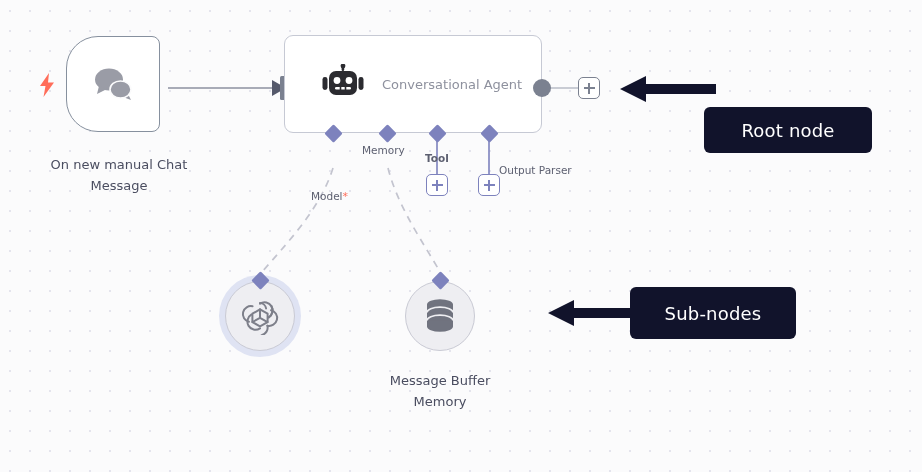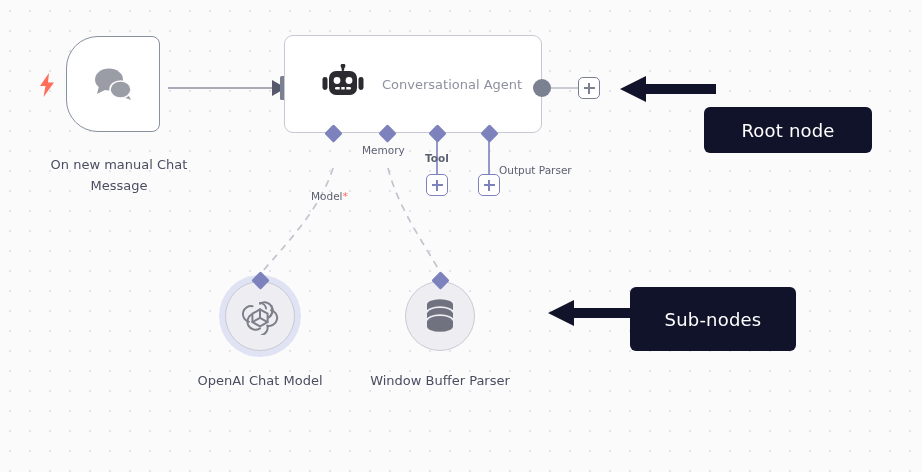--- a/index.html
+++ b/index.html
@@ -282,43 +282,42 @@
           <path d="M27.8 30.2 C 28.9 34.6 26.2 39.1 21.7 40.2"></path>
           <path d="M20 33 C 15.7 35.8 10.4 34.4 8 30.4 C 5.6 26.3 6.8 21 10.8 18.6"></path>
           <path d="M8.4 26 C 3.9 25 1.1 20.5 2.2 16 C 3.3 11.5 7.8 8.8 12.2 9.8"></path>
           <path d="M20 13 L 28 17.6 L 28 26.4 L 20 31 L 12 26.4 L 12 17.6 Z"></path>
           <path d="M20 13 L 20 22 L 28 26.4"></path>
           <path d="M20 22 L 12 26.4"></path>
         </g>
       </svg>
     </div>
     <div class="diamond" style="left:254px; top:274px;"></div>
-    <div class="caption" style="left:190px; top:361px; width:140px;">OpenAI Chat Model</div>
 
     <div class="subnode" style="left:405px; top:281px;">
       <svg width="34" height="36" viewBox="0 0 34 36">
         <ellipse cx="17" cy="6.5" rx="13" ry="5.3" fill="#70737f"></ellipse>
         <path d="M4 6.5 L4 14.5 A13 5.3 0 0 0 30 14.5 L30 6.5" fill="#70737f"></path>
         <ellipse cx="17" cy="14.5" rx="13" ry="5.3" fill="#70737f" stroke="#eeeef2" stroke-width="1.7"></ellipse>
         <path d="M4 14.5 L4 22.5 A13 5.3 0 0 0 30 22.5 L30 14.5" fill="#70737f"></path>
         <ellipse cx="17" cy="22.5" rx="13" ry="5.3" fill="#70737f" stroke="#eeeef2" stroke-width="1.7"></ellipse>
         <path d="M4 22.5 L4 28.5 A13 5.3 0 0 0 30 28.5 L30 22.5" fill="#70737f"></path>
       </svg>
     </div>
     <div class="diamond" style="left:434px; top:274px;"></div>
-    <div class="caption" style="left:370px; top:361px; width:140px;">Window Buffer Parser</div>
+    <div class="caption" style="left:370px; top:361px; width:140px;">Message Buffer Memory</div>
 
     <svg class="callout-arrow" style="left:620px; top:74px;" width="96" height="30" viewBox="0 0 96 30">
       <polygon points="0,15 26,2 26,10 96,10 96,20 26,20 26,28" fill="#11132b"></polygon>
     </svg>
     <div class="callout" style="left:704px; top:62px; width:168px; height:46px;margin-top:45px;">
       <span>Root node</span>
     </div>
 
     <svg class="callout-arrow" style="left:548px; top:298px;" width="96" height="30" viewBox="0 0 96 30">
       <polygon points="0,15 26,2 26,10 96,10 96,20 26,20 26,28" fill="#11132b"></polygon>
     </svg>
-    <div class="callout" style="left:630px; top:287px; width:166px; height:64px;">
+    <div class="callout" style="left:630px; top:287px; width:166px; height:52px;">
       <span>Sub-nodes</span>
     </div>
 
   </div>
 </div>
 
 </body></html>

